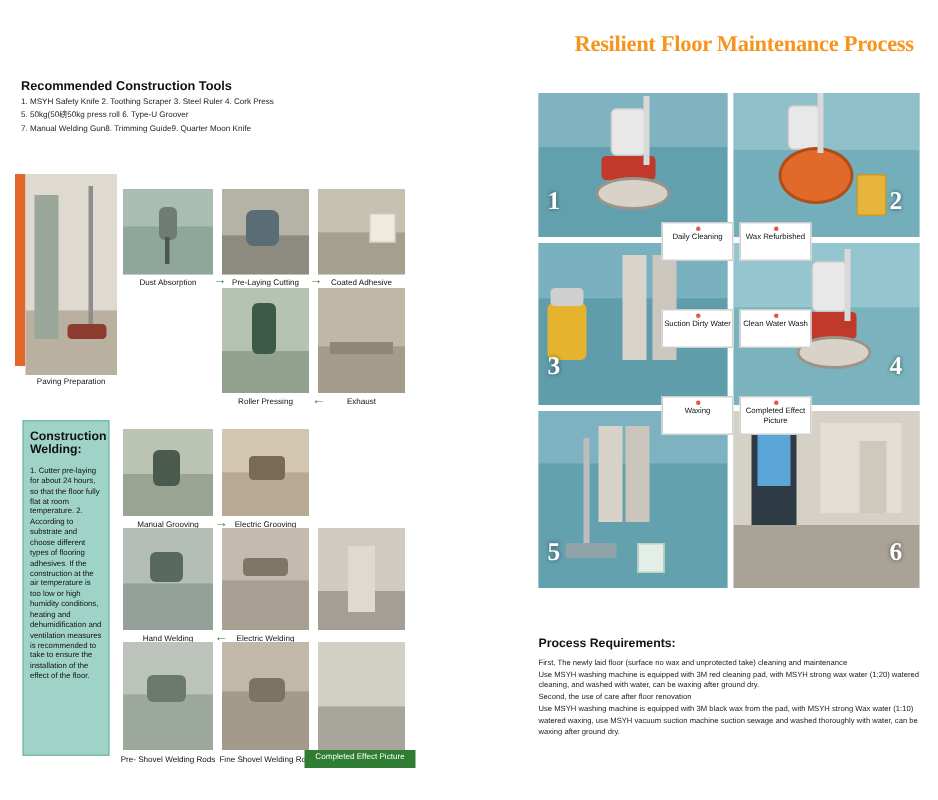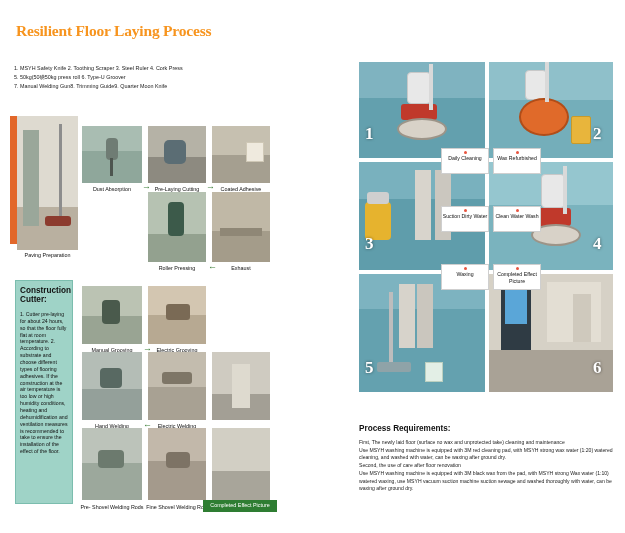--- a/index.html
+++ b/index.html
@@ -164,22 +164,22 @@
   .mach-disc { position:absolute; background:#d8d2c8; border-radius:50%; border:2px solid #9c9488; }
   .mach-pole { position:absolute; background:#d9d9d9; }
 </style>
 </head>
 <body>
 
 <div class="page">
 
   <div class="left-panel">
 
-    <div class="title title-left">Resilient Floor Laying Process</div>
-
+
+    <div class="tools-head">Recommended Construction Tools</div>
 
     <div class="tools-list">
       <div>1.   MSYH Safety Knife 2.  Toothing Scraper 3.  Steel Ruler 4.  Cork Press</div>
       <div>5.   50kg(50磅50kg press roll 6.  Type-U Groover</div>
       <div>7.   Manual Welding Gun8.  Trimming Guide9.  Quarter Moon Knife</div>
     </div>
 
     <div class="ph" style="left:10px; top:116px; width:7px; height:128px; background:#e2672a;"></div>
 
     <div class="ph" style="left:17px; top:116px; width:61px; height:134px; background:#cfc9bd;">
@@ -226,21 +226,21 @@
     <div class="ph" style="left:212px; top:192px; width:58px; height:70px; background:#b3ab99;">
       <div class="sky" style="background:#c0b8a6; height:55%;"></div>
       <div class="flr" style="background:#a49c8a; height:45%;"></div>
       <div style="position:absolute; left:8px; top:36px; width:42px; height:8px; background:#8f8776;"></div>
     </div>
     <div class="cap" style="left:210px; top:265px; width:62px;">Exhaust</div>
 
     <div class="arrow" style="left:208px; top:262px;">←</div>
 
     <div class="green-box" style="left:15px; top:280px; width:58px; height:224px;"></div>
-    <div class="cp-title">Construction Cutter:</div>
+    <div class="cp-title">Construction Welding:</div>
     <div class="cp-body">1.  Cutter pre-laying for about 24 hours, so that the floor fully flat at room temperature. 2.  According to substrate and choose different types of flooring adhesives. If the construction at the air temperature is too low or high humidity conditions, heating and dehumidification and ventilation measures is recommended to take to ensure the installation of the effect of the floor.</div>
 
     <div class="ph" style="left:82px; top:286px; width:60px; height:58px; background:#aeb7a8;">
       <div class="sky" style="background:#bbc3b3; height:52%;"></div>
       <div class="flr" style="background:#99a493; height:48%;"></div>
       <div style="position:absolute; left:20px; top:14px; width:18px; height:24px; background:#4a5a4c; border-radius:4px;"></div>
     </div>
     <div class="cap" style="left:80px; top:347px; width:64px;">Manual Grooving</div>
 
     <div class="ph" style="left:148px; top:286px; width:58px; height:58px; background:#c7b9a4;">
@@ -289,20 +289,21 @@
       <div class="flr" style="background:#a8a59a; height:40%;"></div>
     </div>
     <div class="cap-box" style="left:203px; top:500px; width:74px; height:12px;">Completed Effect Picture</div>
 
     <div class="arrow" style="left:143px; top:344px;">→</div>
     <div class="arrow" style="left:143px; top:420px;">←</div>
   </div>
 
   <div class="right-panel">
 
+    <div class="title title-right">Resilient Floor Maintenance Process</div>
 
     <div class="ph" style="left:14px; top:62px; width:126px; height:96px; background:#6fa9b8;">
       <div class="sky" style="background:#7fb3c0; height:38%;"></div>
       <div class="flr" style="background:#63a0ae; height:62%;"></div>
       <div class="mach-body" style="left:48px; top:10px; width:22px; height:30px; border-radius:4px;"></div>
       <div class="mach-red" style="left:42px; top:42px; width:36px; height:16px;"></div>
       <div class="mach-disc" style="left:38px; top:56px; width:46px; height:18px;"></div>
       <div class="mach-pole" style="left:70px; top:2px; width:4px; height:46px;"></div>
     </div>
     <div class="num" style="left:20px; top:124px;">1</div>

